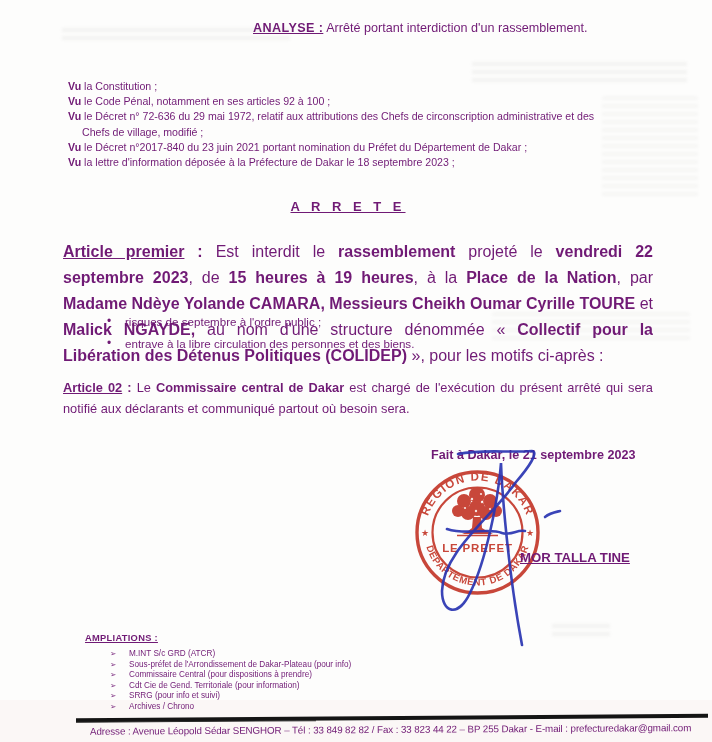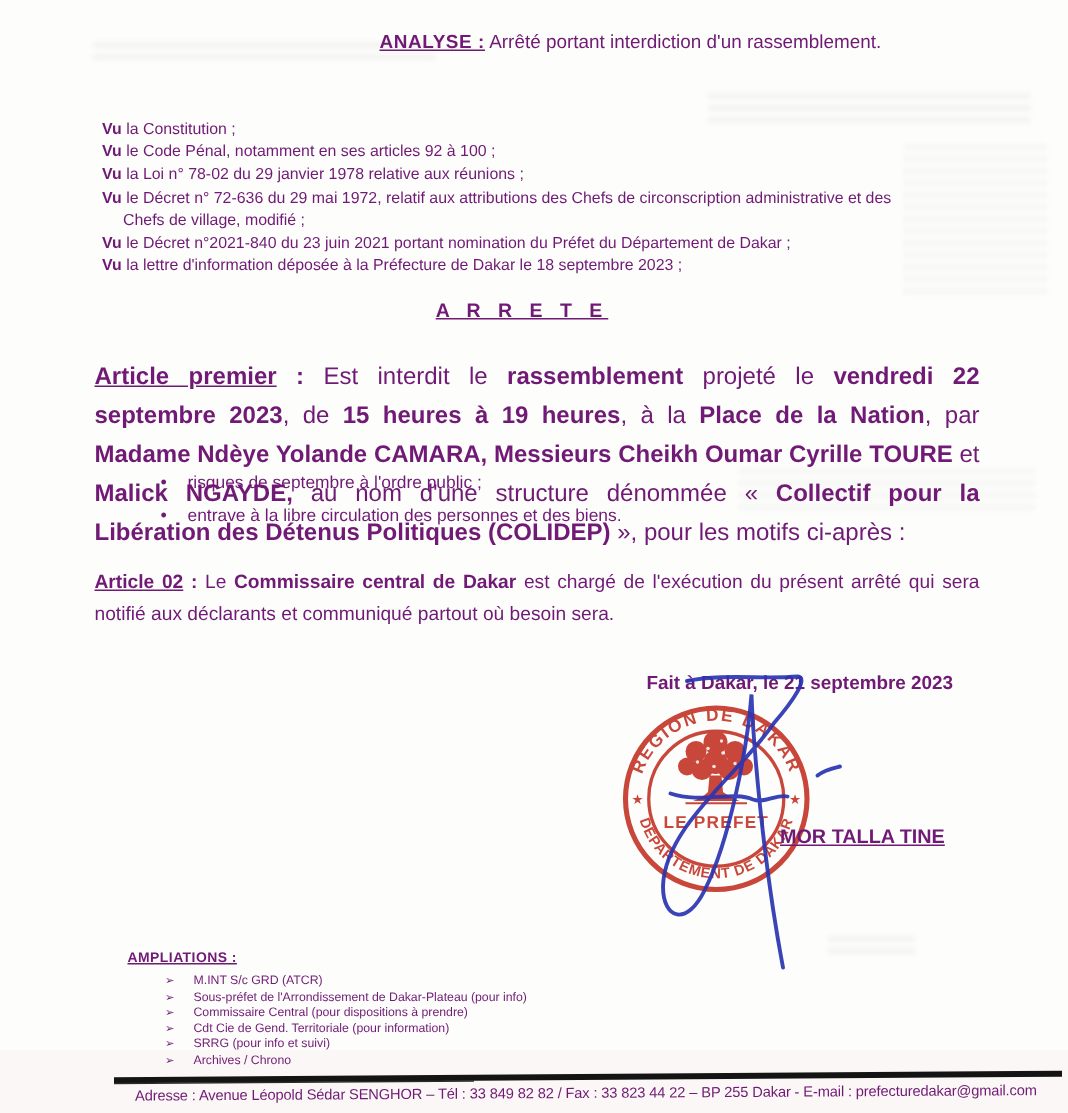--- a/index.html
+++ b/index.html
@@ -58,23 +58,22 @@
   <div class="smudge" style="left:552px;top:622px;width:58px;height:18px;"></div>
   <div class="tint"></div>
 
   <div class="analyse">
     <span class="bu">ANALYSE :</span><span> Arrêté portant interdiction d'un rassemblement.</span>
   </div>
 
   <div class="vu-block">
     <div class="vu-item"><b>Vu</b><span> la Constitution ;</span></div>
     <div class="vu-item"><b>Vu</b><span> le Code Pénal, notamment en ses articles 92 à 100 ;</span></div>
-    <div class="vu-item"><b>Vu</b><span> la Loi n° 78-02 du 29 janvier 1978 relative aux réunions ;</span></div>
     <div class="vu-item"><b>Vu</b><span> le Décret n° 72-636 du 29 mai 1972, relatif aux attributions des Chefs de circonscription administrative et des Chefs de village, modifié ;</span></div>
-    <div class="vu-item"><b>Vu</b><span> le Décret n°2021-840 du 23 juin 2021 portant nomination du Préfet du Département de Dakar ;</span></div>
+    <div class="vu-item"><b>Vu</b><span> le Décret n°2017-840 du 23 juin 2021 portant nomination du Préfet du Département de Dakar ;</span></div>
     <div class="vu-item"><b>Vu</b><span> la lettre d'information déposée à la Préfecture de Dakar le 18 septembre 2023 ;</span></div>
   </div>
 
   <div class="arrete">
     <span>A R R E T E</span>
   </div>
 
   <p class="art1"><span class="bu">Article premier</span><span class="b"> : </span><span>Est interdit le </span><span class="b">rassemblement</span><span> projeté le </span><span class="b">vendredi 22 septembre 2023</span><span>, de </span><span class="b">15 heures à 19 heures</span><span>, à la </span><span class="b">Place de la Nation</span><span>, par </span><span class="b">Madame Ndèye Yolande CAMARA, Messieurs Cheikh Oumar Cyrille TOURE</span><span> et </span><span class="b">Malick NGAYDE,</span><span> au nom d'une structure dénommée « </span><span class="b">Collectif pour la Libération des Détenus Politiques (COLIDEP)</span><span> », pour les motifs ci-après :</span></p>
 
   <div class="motifs">

